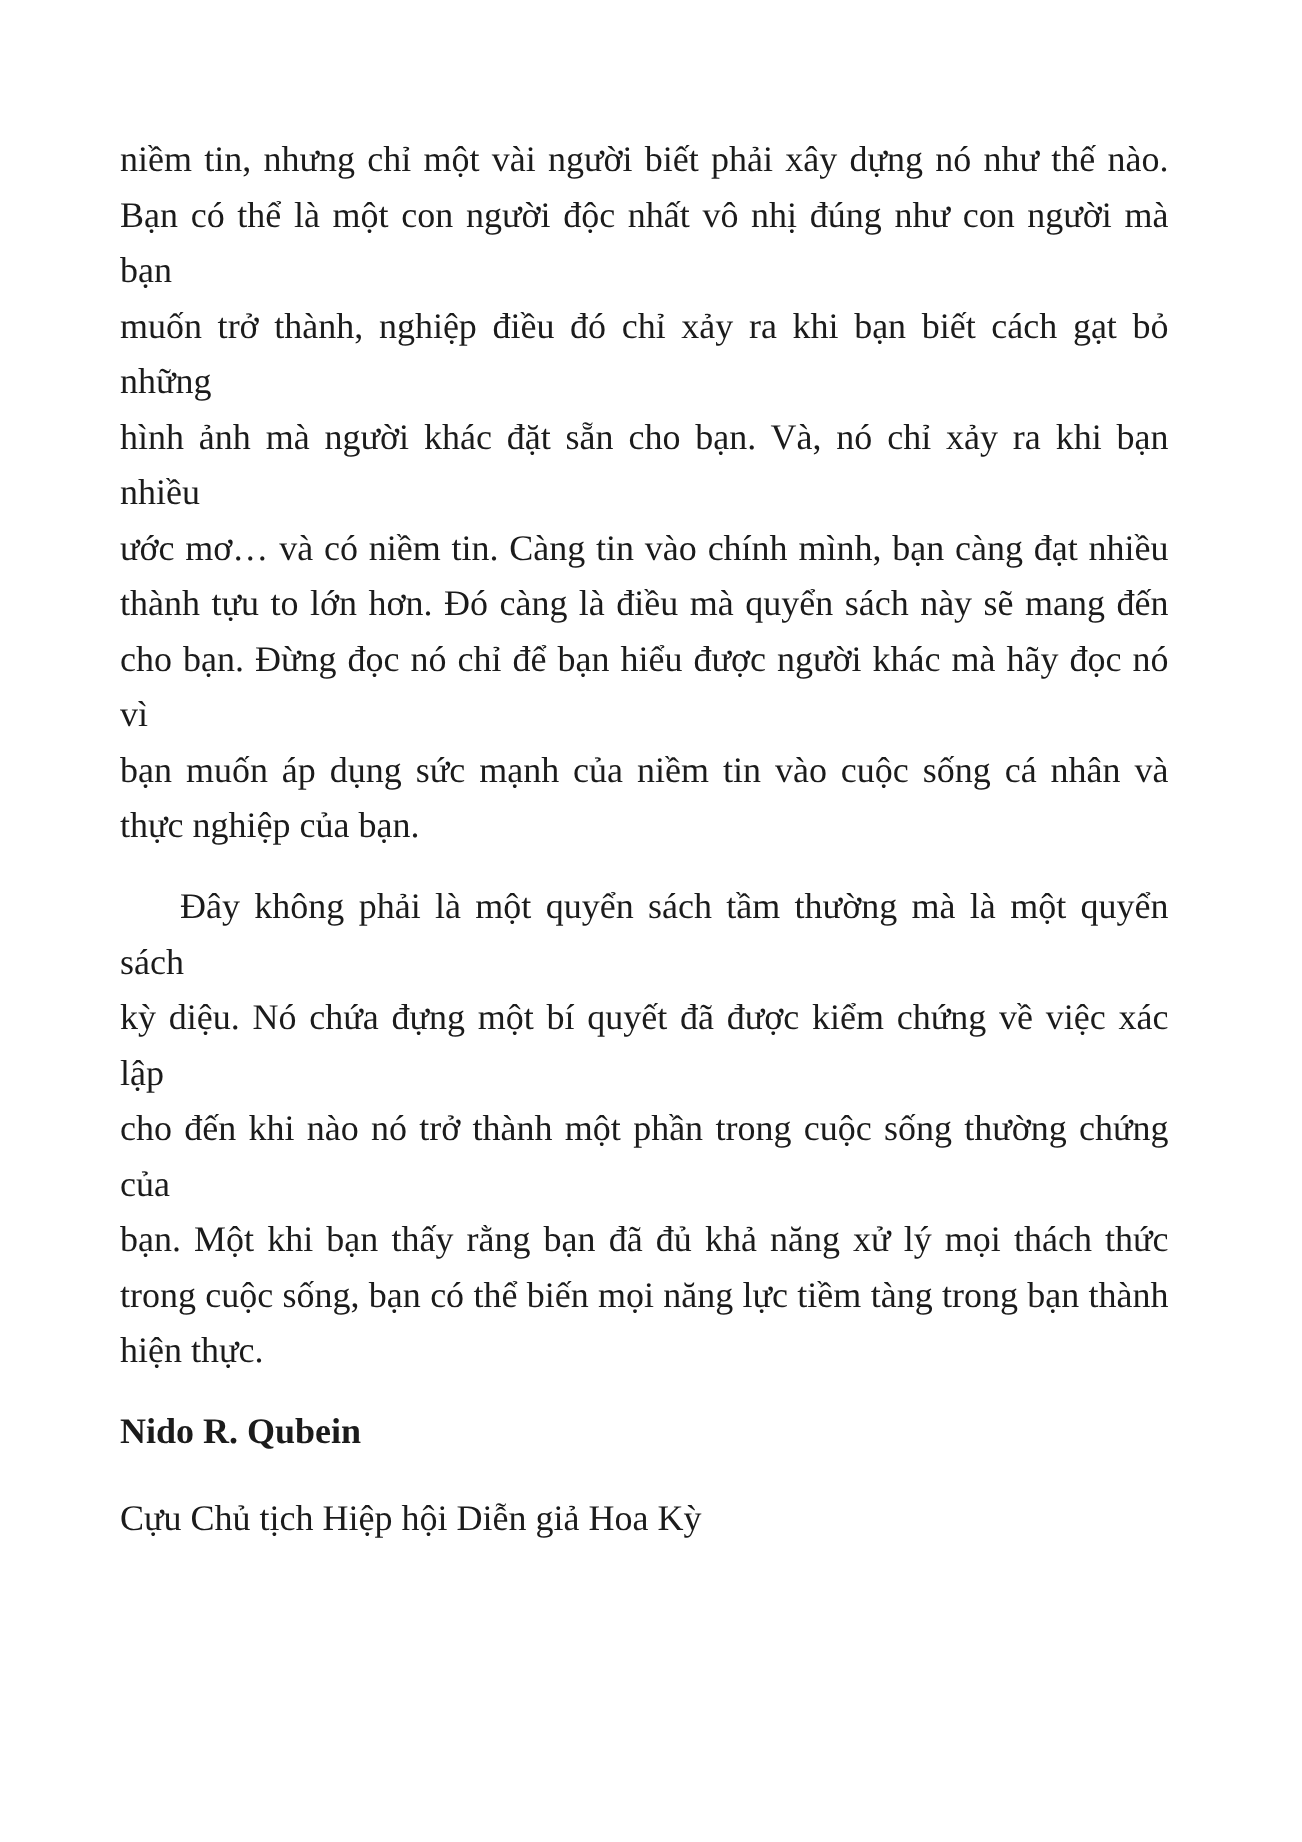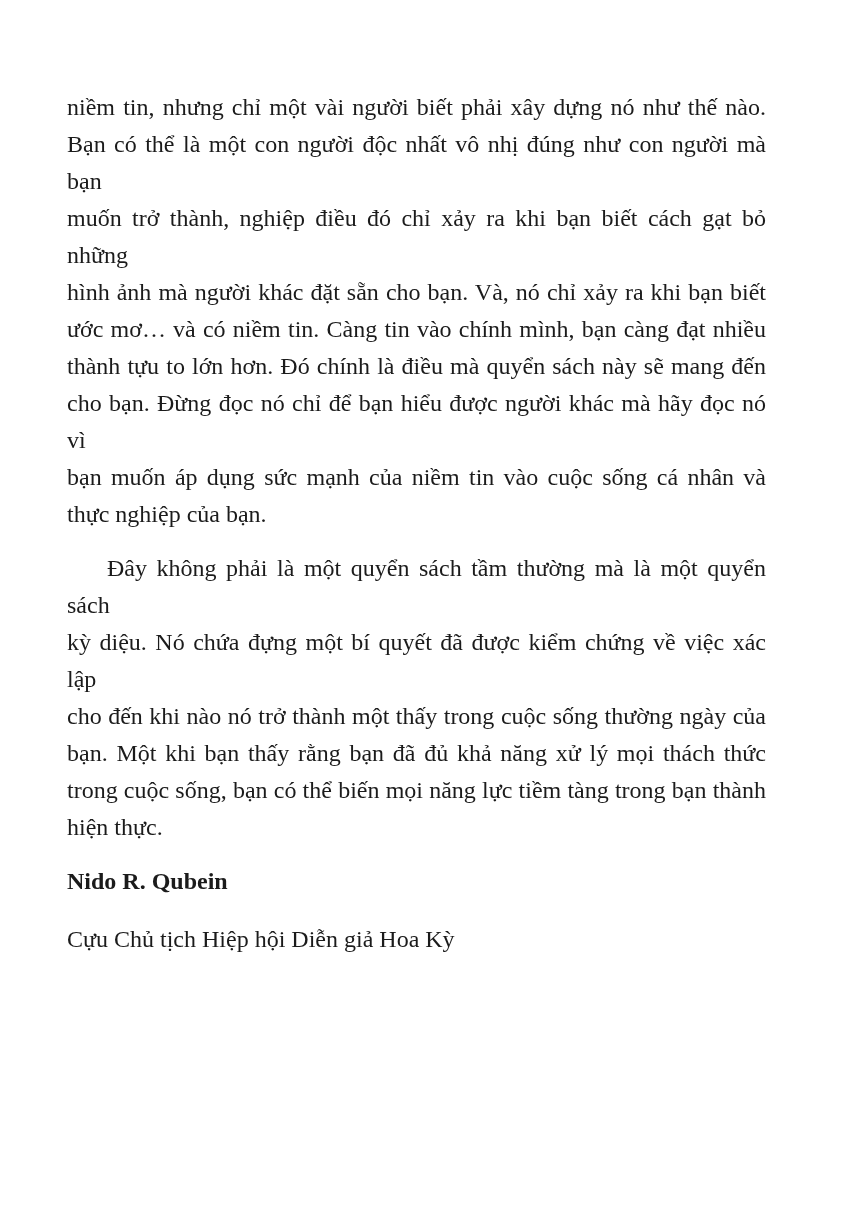--- a/index.html
+++ b/index.html
@@ -10,21 +10,21 @@
   .page {
     position: relative;
     width: 868px;
     height: 1228px;
     background: #ffffff;
     overflow: hidden;
     font-family: "Liberation Serif", serif;
   }
   .text-block {
     position: absolute;
-    left: 67px;
+    left: 80px;
     top: 89px;
     width: 699px;
     color: #1b1b1b;
     font-size: 24px;
     line-height: 37px;
   }
   .para {
     margin: 0 0 17px 0;
     padding: 0;
   }
@@ -51,32 +51,32 @@
 </head>
 <body>
 
 <div class="page">
   <div class="text-block">
 
     <p class="para">
       <span class="line">niềm tin, nhưng chỉ một vài người biết phải xây dựng nó như thế nào.</span>
       <span class="line">Bạn có thể là một con người độc nhất vô nhị đúng như con người mà bạn</span>
       <span class="line">muốn trở thành, nghiệp điều đó chỉ xảy ra khi bạn biết cách gạt bỏ những</span>
-      <span class="line">hình ảnh mà người khác đặt sẵn cho bạn. Và, nó chỉ xảy ra khi bạn biết</span>
+      <span class="line">hình ảnh mà người khác đặt sẵn cho bạn. Và, nó chỉ xảy ra khi bạn nhiều</span>
       <span class="line">ước mơ… và có niềm tin. Càng tin vào chính mình, bạn càng đạt nhiều</span>
-      <span class="line">thành tựu to lớn hơn. Đó chính là điều mà quyển sách này sẽ mang đến</span>
+      <span class="line">thành tựu to lớn hơn. Đó càng là điều mà quyển sách này sẽ mang đến</span>
       <span class="line">cho bạn. Đừng đọc nó chỉ để bạn hiểu được người khác mà hãy đọc nó vì</span>
       <span class="line">bạn muốn áp dụng sức mạnh của niềm tin vào cuộc sống cá nhân và</span>
       <span class="line last">thực nghiệp của bạn.</span>
     </p>
 
     <p class="para">
       <span class="line indent">Đây không phải là một quyển sách tầm thường mà là một quyển sách</span>
       <span class="line">kỳ diệu. Nó chứa đựng một bí quyết đã được kiểm chứng về việc xác lập</span>
-      <span class="line">cho đến khi nào nó trở thành một thấy trong cuộc sống thường ngày của</span>
+      <span class="line">cho đến khi nào nó trở thành một phần trong cuộc sống thường chứng của</span>
       <span class="line">bạn. Một khi bạn thấy rằng bạn đã đủ khả năng xử lý mọi thách thức</span>
       <span class="line">trong cuộc sống, bạn có thể biến mọi năng lực tiềm tàng trong bạn thành</span>
       <span class="line last">hiện thực.</span>
     </p>
 
     <p class="author">Nido R. Qubein</p>
 
     <p class="author-title">Cựu Chủ tịch Hiệp hội Diễn giả Hoa Kỳ</p>
 
   </div>

